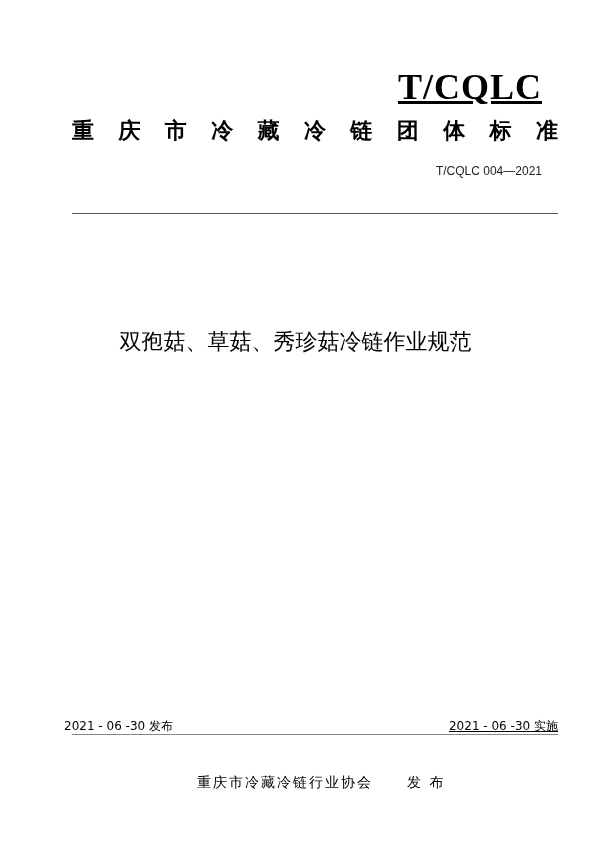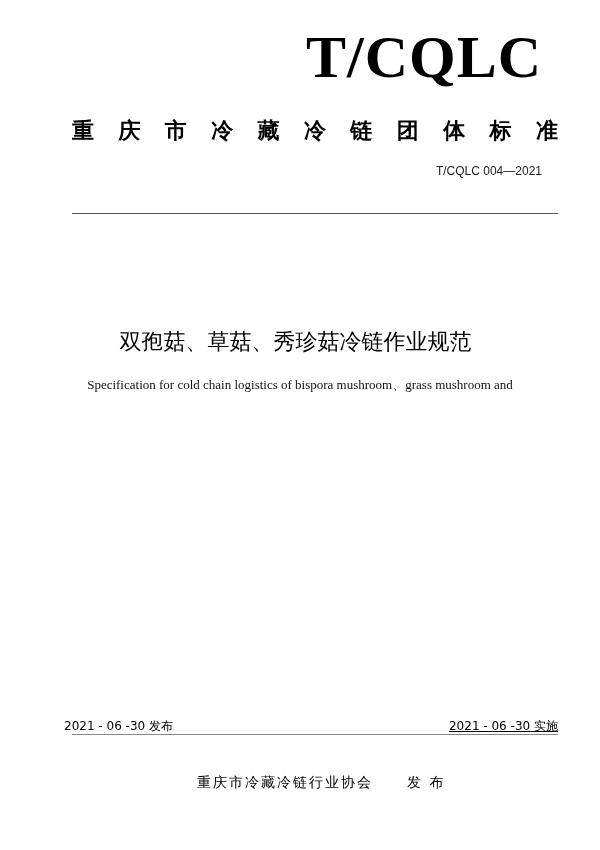--- a/index.html
+++ b/index.html
@@ -11,26 +11,27 @@
       width: 600px;
       height: 850px;
       position: relative;
       overflow: hidden;
       color: #000000;
       font-family: "DejaVu Sans", sans-serif;
     }
     .abs { position: absolute; }
     .std-code {
       right: 58px;
-      top: 32px;
+      top: 62px;
       font-family: "Liberation Serif", "DejaVu Serif", serif;
       font-weight: bold;
-      font-size: 60px;
+      font-size: 36px;
       line-height: 50px;
       letter-spacing: 1px;
+      text-decoration: underline;
     }
     .std-type {
       left: 72px;
       top: 116px;
       width: 486px;
       font-size: 22px;
       line-height: 30px;
       display: flex;
       justify-content: space-between;
       font-weight: bold;
@@ -118,21 +119,20 @@
   <span>准</span>
 </div>
 
 <div class="abs std-number">T/CQLC 004—2021</div>
 
 <div class="abs top-rule"></div>
 
 <div class="abs title-cn">双孢菇、草菇、秀珍菇冷链作业规范</div>
 
 <div class="abs title-en">
-  <div>Specification for cold chain logistics of bispora mushroom、grass mushroom and</div>
 </div>
 
 <div class="abs date-left">
   <span>2021 - 06 -30</span>
   <span>发布</span>
 </div>
 
 <div class="abs date-right">
   <span>2021 - 06 -30</span>
   <span>实施</span>

